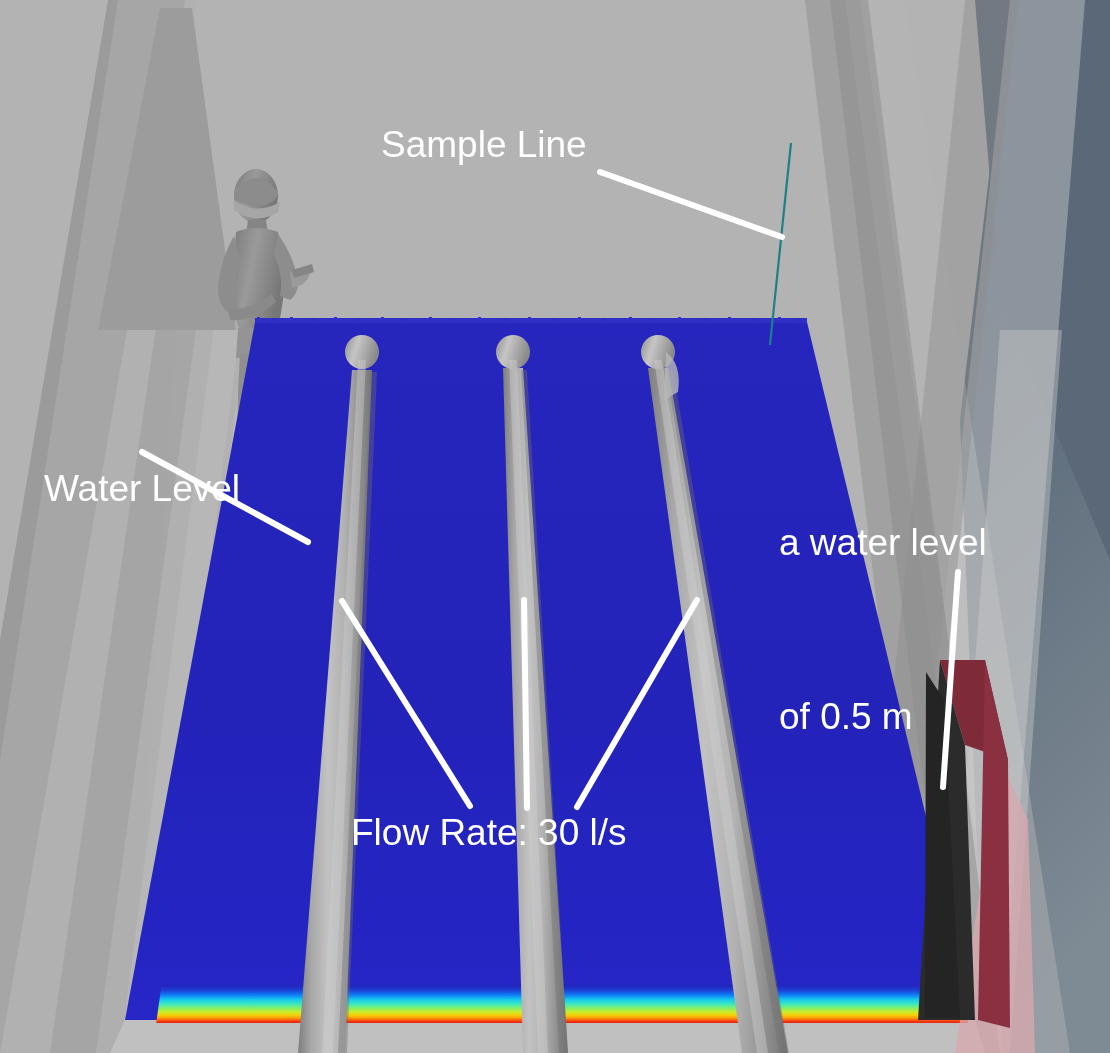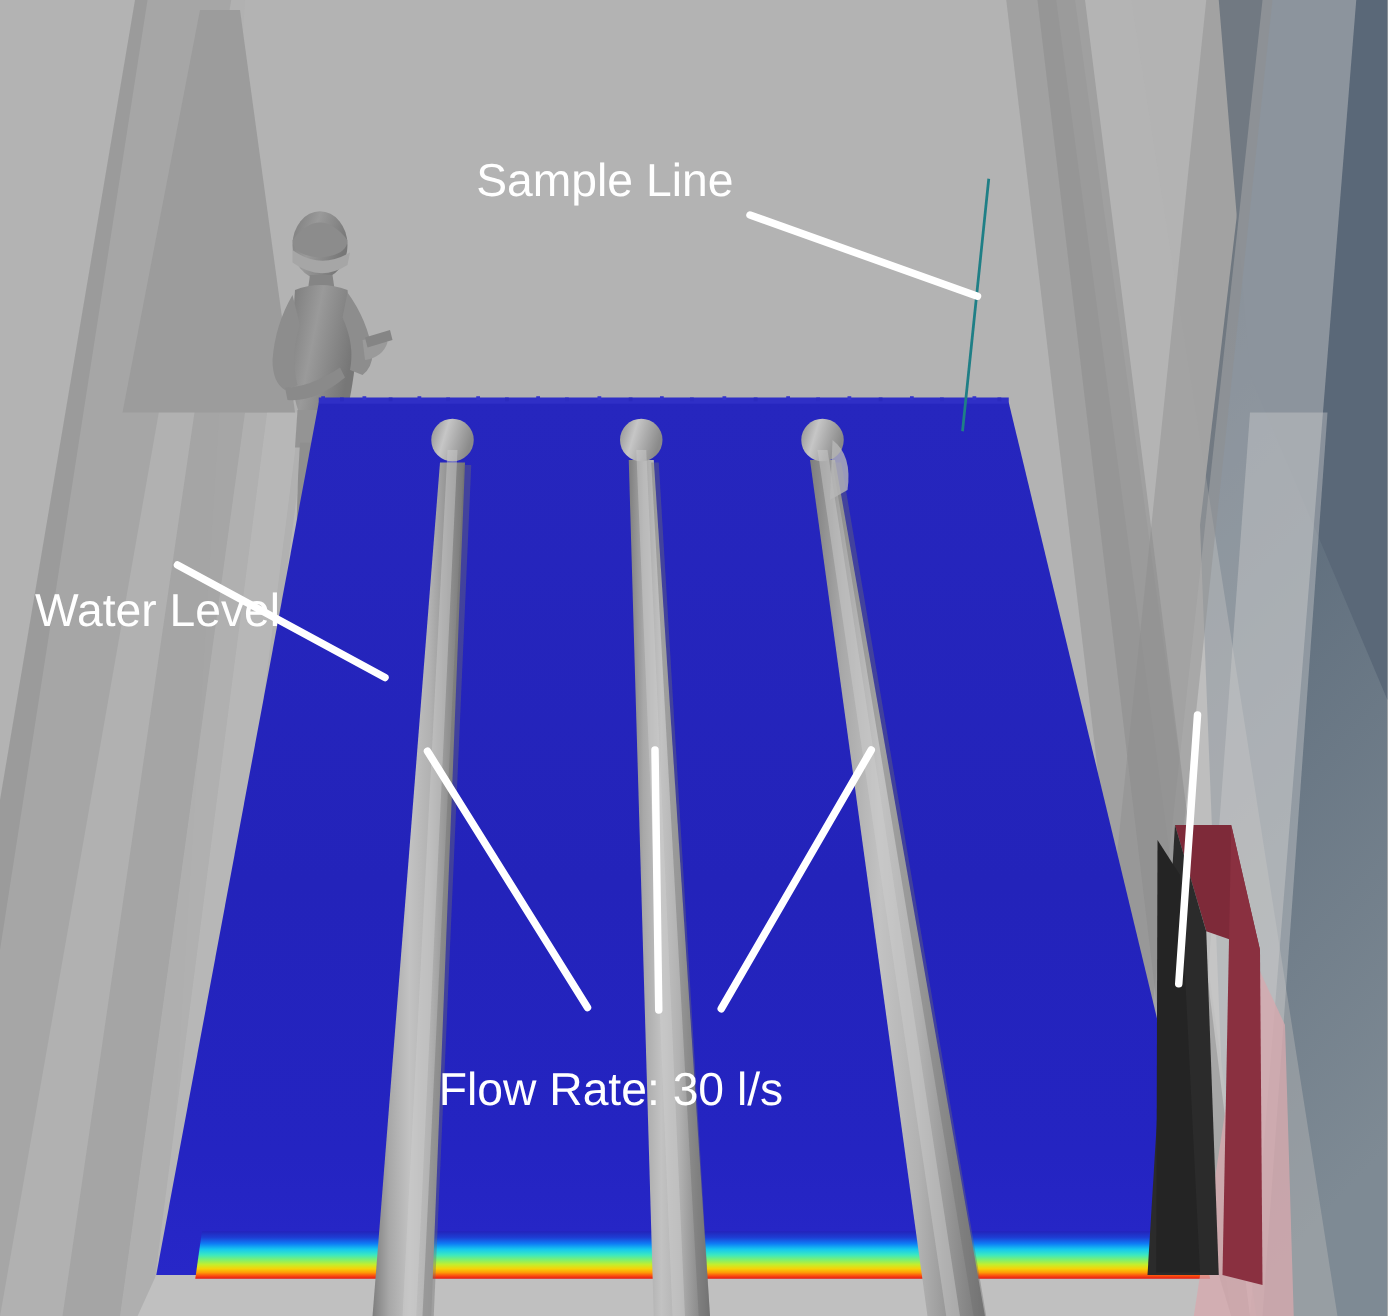--- a/index.html
+++ b/index.html
@@ -11,23 +11,23 @@
     position:absolute;
     color:#ffffff;
     font-family:"Liberation Sans","DejaVu Sans",sans-serif;
     font-size:37px;
     line-height:58px;
     white-space:pre;
     letter-spacing:0px;
     pointer-events:none;
   }
   #anno-sample{left:381px;top:116px;}
-  #anno-water{left:28px;top:344px;}
+  #anno-water{left:44px;top:344px;}
   #anno-door{left:779px;top:398px;}
-  #anno-flow{left:351px;top:843px;}
+  #anno-flow{left:351px;top:804px;}
 </style>
 </head>
 <body>
 
 <div id="scene">
 
 <svg width="1110" height="1053" viewBox="0 0 1110 1053" shape-rendering="geometricPrecision">
   <defs>
     <linearGradient id="gOutside" x1="0" y1="0" x2="0.15" y2="1">
       <stop offset="0" stop-color="#4e5d6e"></stop>
@@ -191,17 +191,19 @@
   </g>
 </svg>
 
 <div class="anno" id="anno-sample">Sample Line</div>
 
 <div class="anno" id="anno-water">
   <div>Water Level</div>
 </div>
 
 <div class="anno" id="anno-door">
+  <div>a water level</div>
+  <div>of 0.5 m</div>
 </div>
 
 <div class="anno" id="anno-flow">Flow Rate: 30 l/s</div>
 
 </div>
 
 </body></html>

